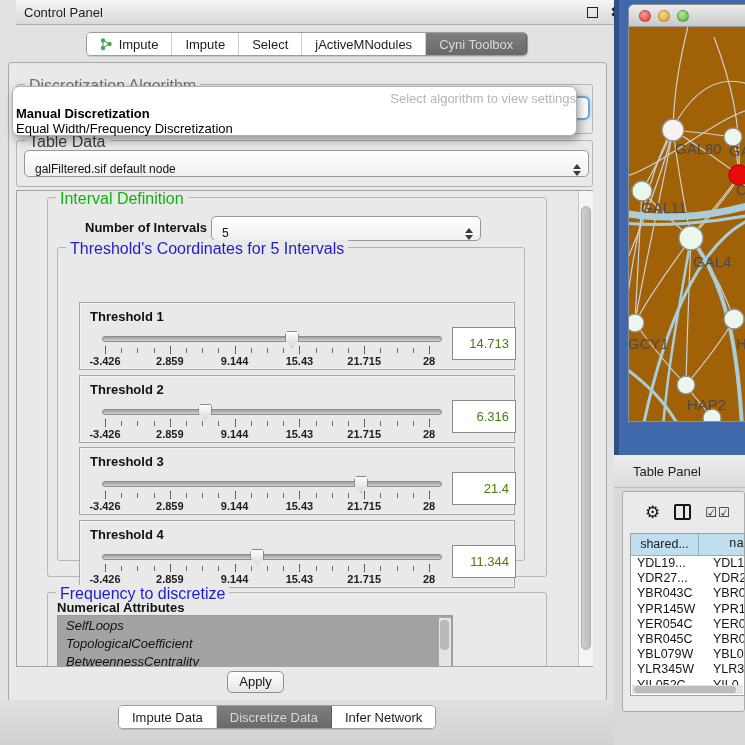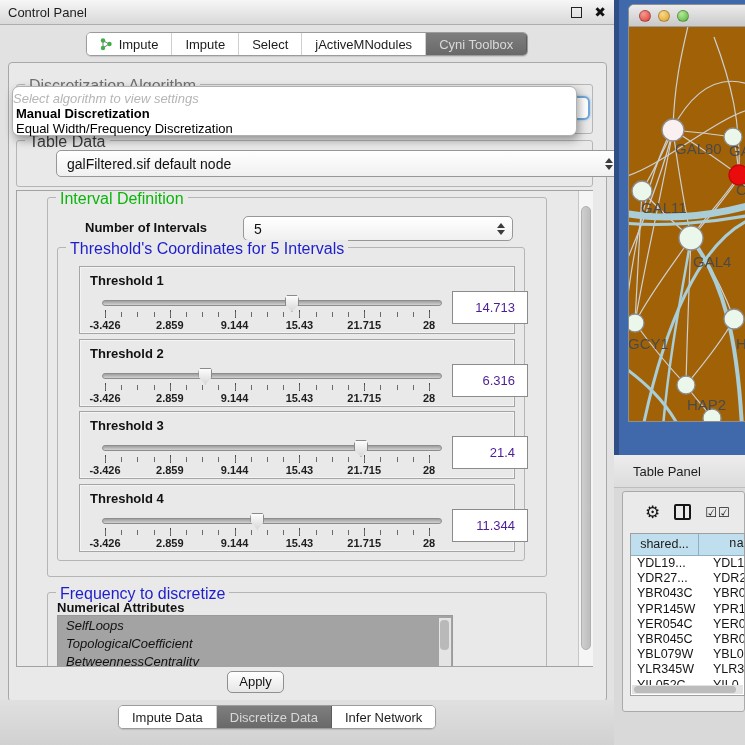--- a/index.html
+++ b/index.html
@@ -3,21 +3,21 @@
 <meta charset="utf-8">
 <style>
   * { margin:0; padding:0; box-sizing:border-box; }
   html,body { width:745px; height:745px; }
   body { font-family:"Liberation Sans","DejaVu Sans",sans-serif; background:#d9d9d9; position:relative; overflow:hidden; }
   #root { position:absolute; inset:0; width:745px; height:745px; }
   .abs { position:absolute; }
 
   
   #cpanel { left:0; top:0; width:614px; height:745px; background:#e2e2e2; }
-  #titlebar { left:0; top:0; width:614px; height:25px;
+  #titlebar { left:16px; top:0; width:614px; height:25px;
     background:linear-gradient(#f6f6f6,#d9d9d9); border-bottom:1px solid #adadad;
     display:flex; align-items:center; padding:0 8px; }
   #titlebar .title { font-size:13px; color:#1d1d1d; }
   #titlebar .spacer { flex:1; }
   .float-ico { width:11px; height:11px; border:1.5px solid #222; margin-right:12px; background:transparent; }
   .close-ico { font-size:14px; font-weight:bold; color:#111; line-height:11px; }
 
   .segbar { display:flex; align-items:stretch; background:#fff; border:1px solid #9c9c9c;
     border-radius:5px; height:24px; overflow:hidden; box-shadow:0 1px 1px rgba(0,0,0,.12); }
   .seg { display:flex; align-items:center; padding:0 13px; font-size:13px; color:#1c1c1c;
@@ -36,58 +36,58 @@
   .gtitle.blue  { color:#1d1dcd; }
   .gtitle.plain { color:#3c3c3c; }
 
   
   #algoCombo { left:24px; top:96px; width:566px; height:24px; background:#fff;
     border:2px solid #72a8d8; border-radius:6px; box-shadow:0 0 3px #8cb8e0; }
 
   
   #popup { left:12px; top:86px; width:565px; height:50px; background:#fff;
     border:1px solid #b0b0b0; border-radius:7px; box-shadow:2px 4px 10px rgba(0,0,0,.38); z-index:20; }
-  #popup .hint { position:absolute; top:4px; left:0; width:100%; text-align:left;
-    font-size:13px; color:#b5b5b5;font-style:italic; }
+  #popup .hint { position:absolute; top:4px; left:0; width:100%; text-align:right;
+    font-size:13px; color:#b5b5b5; }
   #popup .opt1 { position:absolute; top:19px; left:3px; font-size:13px; font-weight:bold; color:#000; }
   #popup .opt2 { position:absolute; top:34px; left:3px; font-size:13px; color:#000; }
 
   .combo { position:absolute; background:linear-gradient(#ffffff,#f0f0f0); border:1px solid #979797;
-    border-radius:5px; display:flex; align-items:center; font-size:14px; color:#111;margin-left:32px; }
+    border-radius:5px; display:flex; align-items:flex-end; font-size:12px; color:#111; }
   .combo .val { padding-left:10px; flex:1; }
   .updown { width:9px; margin-right:7px; display:flex; flex-direction:column; align-items:center; gap:2px; }
   .updown .up { width:0; height:0; border-left:4px solid transparent; border-right:4px solid transparent; border-bottom:5px solid #3c3c3c; }
   .updown .dn { width:0; height:0; border-left:4px solid transparent; border-right:4px solid transparent; border-top:5px solid #3c3c3c; }
 
   #scrollpane { left:16px; top:190px; width:577px; height:477px; background:#e9e9e9;
     border:1px solid #a2a2a2; overflow:hidden; }
   #vsb { left:577.5px; top:191px; width:15px; height:475px; background:#f5f5f5; border-left:1px solid #c6c6c6; }
   #vsb .thumb { position:absolute; left:2px; top:15px; width:10px; height:444px;
     background:linear-gradient(90deg,#cfcfcf,#bdbdbd); border:1px solid #b0b0b0; border-radius:5px; }
 
   .boldlbl { font-weight:bold; font-size:13px; color:#111; }
 
   
   .tpanel { position:absolute; left:62px; width:436px; height:68px; background:#e9e9e9;
-    border:1px solid #a5a5a5; box-shadow:inset 0 0 0 1px #f4f4f4; }
+    border:1px solid #a5a5a5; box-shadow:inset 0 0 0 1px #f4f4f4;margin-top:36px; }
   .tpanel .tlabel { position:absolute; left:10px; top:6px; font-weight:bold; font-size:13px; color:#111; }
   .track { position:absolute; left:22px; top:33px; width:340px; height:6px; border:1px solid #8d8d8d;
     border-radius:3px; background:linear-gradient(#9e9e9e,#d2d2d2); }
   .thumb-s { position:absolute; top:28px; width:14px; height:17px; z-index:3;
     background:linear-gradient(#fdfdfd,#d8d8d8); border:1px solid #8a8a8a;
     clip-path:polygon(15% 0,85% 0,100% 20%,100% 55%,50% 100%,0 55%,0 20%); }
   .ticks-min { position:absolute; left:25px; top:45px; width:325px; height:5px;
     background:repeating-linear-gradient(90deg,#6a6a6a 0 1px,transparent 1px 16.2px); }
   .ticks-maj { position:absolute; left:25px; top:43px; width:326px; height:8px;
     background:repeating-linear-gradient(90deg,#4a4a4a 0 1px,transparent 1px 64.8px); }
   .scale { position:absolute; left:0; top:52px; width:436px; height:12px; }
   .scale span { position:absolute; transform:translateX(-50%); font-size:11px; font-weight:bold; color:#1d1d1d; }
-  .tvalue { position:absolute; left:372px; top:24px; width:76px; height:33px; background:#fff;
-    border:1px solid #8b8b8b; font-size:13px; color:#4c1d95; text-align:right;
-    line-height:31px; padding-right:12px; }
+  .tvalue { position:absolute; left:372px; top:24px; width:64px; height:33px; background:#fff;
+    border:1px solid #8b8b8b; font-size:13px; color:#4d7c0f; text-align:right;
+    line-height:31px; padding-right:6px; }
 
   
   #attrlist { left:56px; top:614px; width:396px; height:58px; background:#a3a3a3; border:1px solid #9a9a9a;font-style:italic; }
   #attrlist .item { font-size:13px; color:#111; padding:1.5px 0 1.5px 8px; }
   #attrlist .lsb { position:absolute; right:1px; top:2px; width:12px; height:52px; background:#e4e4e4; }
   #attrlist .lsb .th { position:absolute; left:1px; top:2px; width:9px; height:30px; background:#b9b9b9; border-radius:4px; }
 
   .pushbtn { position:absolute; background:linear-gradient(#ffffff,#e6e6e6); border:1px solid #8f8f8f;
     border-radius:5px; font-size:13px; color:#111; text-align:center; }
 

